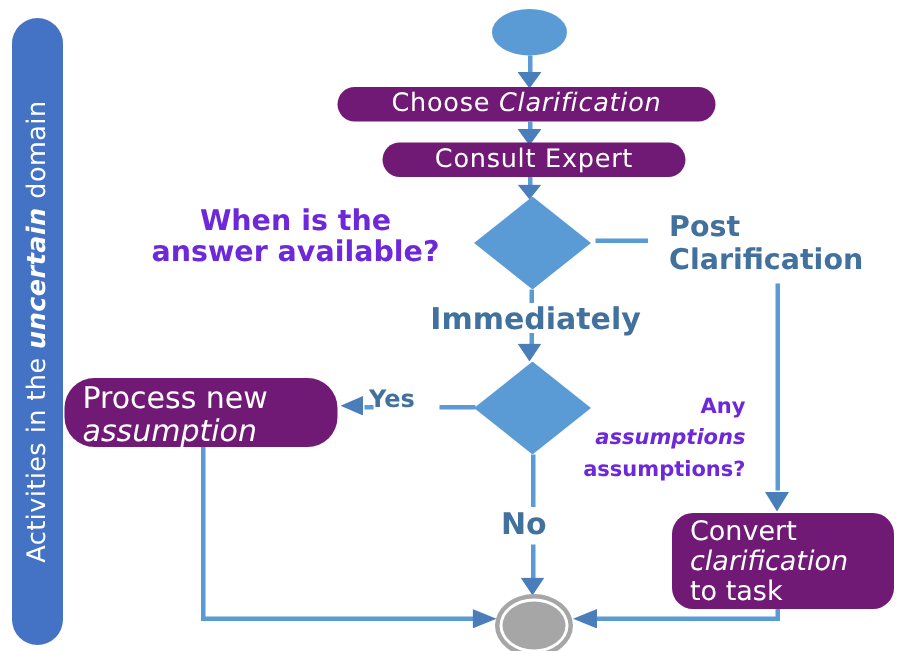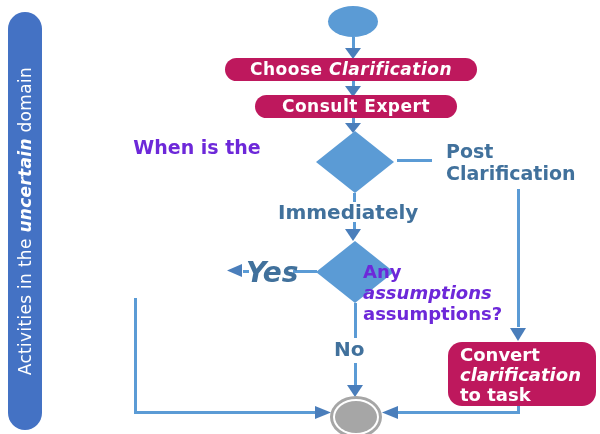--- a/index.html
+++ b/index.html
@@ -16,21 +16,21 @@
     display:flex; align-items:center; justify-content:center;
   }
   .sidebar-text {
     writing-mode:vertical-rl; transform:rotate(180deg);
     color:#fff; font-size:17px; white-space:nowrap; letter-spacing:.3px;
   }
   .sidebar-text .emph { font-weight:bold; font-style:italic; }
 
   
   .pill {
-    position:absolute; background:#be185d; color:#fff; font-weight:bold;
+    position:absolute; background:#701a75; color:#fff; font-weight:normal;
     text-align:center; border-radius:12px;
   }
   .pill .it { font-style:italic; }
   #box-choose  { left:225px; top:58px;  width:252px; height:23px; font-size:17px; line-height:23px; letter-spacing:.5px; }
   #box-consult { left:255px; top:95px;  width:202px; height:23px; font-size:17px; line-height:23px; letter-spacing:.5px; }
   #box-process { left:43px;  top:252px; width:182px; height:46px; font-size:20px; line-height:22px;
                  border-radius:20px; text-align:left; padding:2px 0 0 12px; }
   #box-convert { left:448px; top:342px; width:148px; height:64px; font-size:18px; line-height:20px;
                  border-radius:14px; text-align:left; padding:3px 17px 0 12px; }
 
@@ -60,23 +60,23 @@
   .arrow.left  { clip-path:polygon(100% 0,100% 100%,0 50%); }
   .arrow.right { clip-path:polygon(0 0,0 100%,100% 50%); }
 
   
   .lbl { position:absolute; font-weight:bold; }
   .lbl .it { font-style:italic; }
   .lbl-light { color:#6d28d9; }
   .lbl-dark  { color:#41719C; }
   #lbl-when        { left:88px;  top:137px; width:218px; text-align:center; font-size:19px; line-height:21px; }
   #lbl-post        { left:446px; top:140px; width:154px; font-size:19px; line-height:22px; }
-  #lbl-immediately { left:278px; top:200px; width:158px; font-size:20px; }
-  #lbl-yes         { left:246px; top:256px; width:48px;  text-align:left; font-size:28px;font-style:italic; }
-  #lbl-any         { left:363px; top:261px; width:134px; text-align:left; font-size:18px; line-height:21px; }
+  #lbl-immediately { left:278px; top:200px; width:158px; text-align:center; font-size:20px; }
+  #lbl-yes         { left:246px; top:256px; width:48px;  text-align:left; font-size:16px; }
+  #lbl-any         { left:363px; top:261px; width:134px; text-align:right; font-size:14px; line-height:21px; }
   #lbl-no          { left:334px; top:337px; width:44px;  text-align:left; font-size:20px; }
 </style>
 </head>
 <body>
 
 <div class="canvas">
 
   <div class="sidebar">
     <div class="sidebar-text"><span>Activities in the </span><span class="emph">uncertain</span><span> domain</span></div>
   </div>
@@ -93,20 +93,21 @@
 
   <div class="pill" id="box-consult"><span>Consult Expert</span></div>
 
   <div class="line" style="left:352px;top:118px;width:3px;height:6px;"></div>
   <div class="arrow down" style="left:345px;top:123px;width:16px;height:10px;"></div>
 
   <div class="diamond" id="diamond-when"></div>
 
   <div class="lbl lbl-light" id="lbl-when">
     <div>When is the</div>
+    <div>answer available?</div>
   </div>
 
   <div class="line" style="left:397px;top:159px;width:35px;height:3px;"></div>
 
   <div class="lbl lbl-dark" id="lbl-post">
     <div>Post</div>
     <div>Clarification</div>
   </div>
 
   <div class="line" style="left:517px;top:189px;width:3px;height:138px;"></div>
@@ -123,20 +124,24 @@
     <div>Any</div>
     <div class="it">assumptions</div>
     <div>assumptions?</div>
   </div>
 
   <div class="line" style="left:293px;top:270px;width:24px;height:3px;"></div>
   <div class="lbl lbl-dark" id="lbl-yes">Yes</div>
   <div class="line" style="left:243px;top:270px;width:6px;height:3px;"></div>
   <div class="arrow left" style="left:227px;top:264px;width:15px;height:13px;"></div>
 
+  <div class="pill" id="box-process">
+    <div>Process new</div>
+    <div class="it">assumption</div>
+  </div>
 
   <div class="line" style="left:134px;top:298px;width:3px;height:116px;"></div>
   <div class="line" style="left:134px;top:411px;width:182px;height:3px;"></div>
   <div class="arrow right" style="left:315px;top:406px;width:16px;height:13px;"></div>
 
   <div class="line" style="left:354px;top:303px;width:3px;height:35px;"></div>
   <div class="lbl lbl-dark" id="lbl-no">No</div>
   <div class="line" style="left:354px;top:363px;width:3px;height:23px;"></div>
   <div class="arrow down" style="left:347px;top:385px;width:16px;height:12px;"></div>
 

